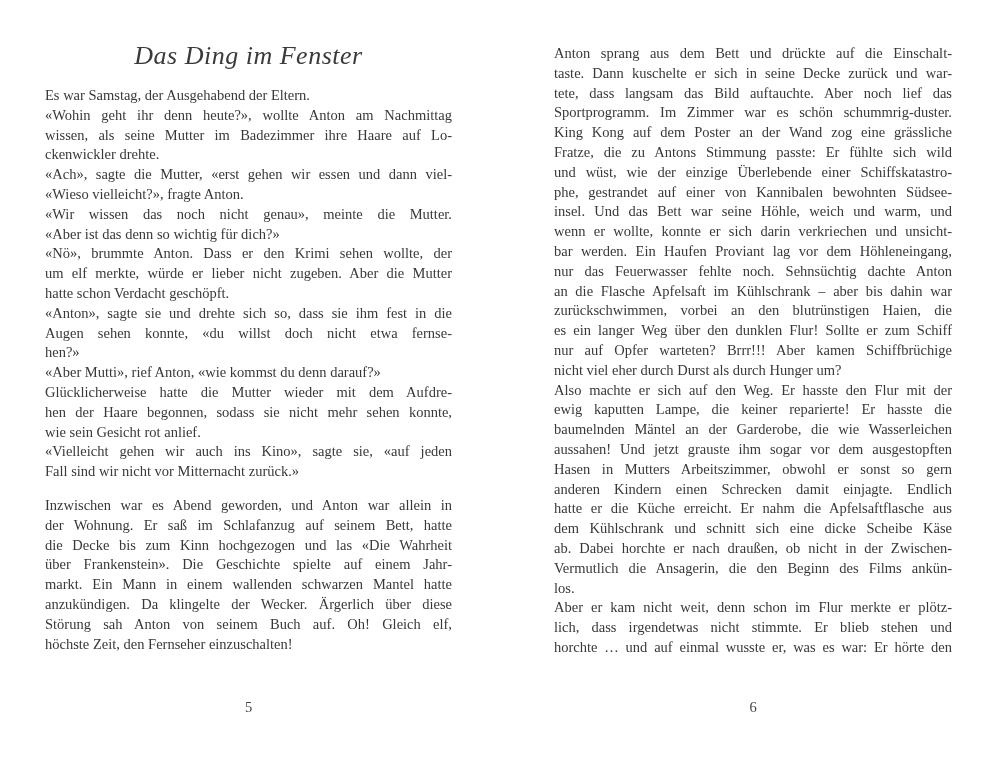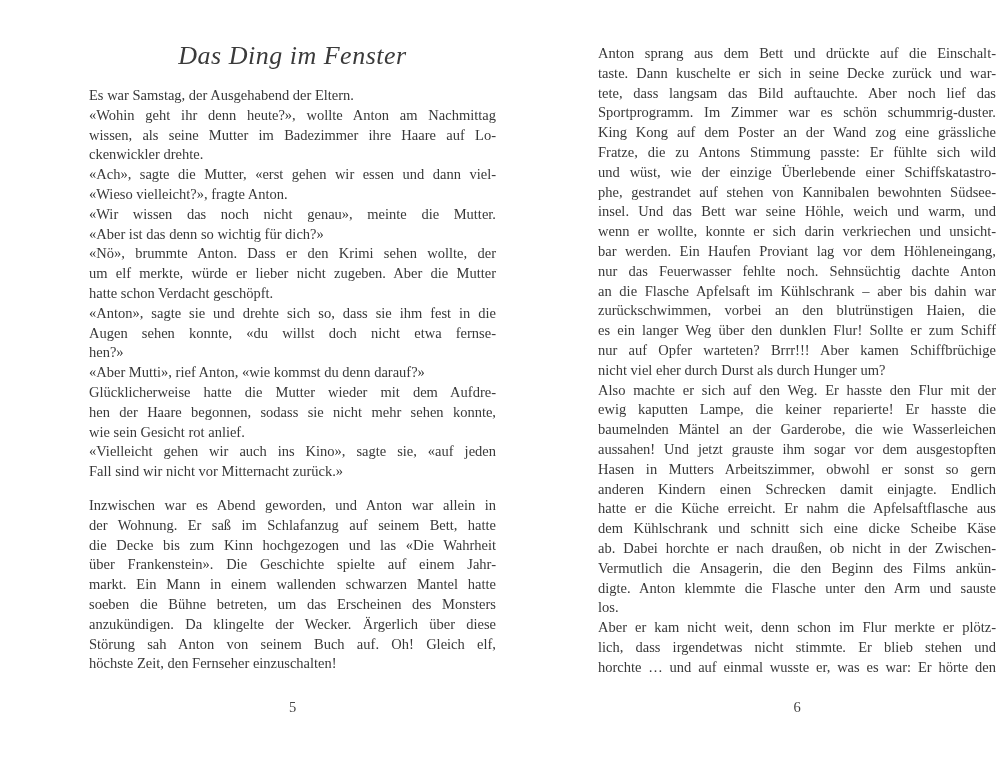--- a/index.html
+++ b/index.html
@@ -3,21 +3,21 @@
 <meta charset="utf-8">
 <style>
   * { margin: 0; padding: 0; box-sizing: border-box; }
   html, body { width: 1000px; height: 760px; background: #ffffff; }
   body {
     position: relative;
     font-family: "Liberation Serif", "DejaVu Serif", serif;
     color: #383838;
     overflow: hidden;
   }
-  .page { position: absolute; top: 0; height: 760px; margin-left: 44px; }
+  .page { position: absolute; top: 0; height: 760px; }
   .page.left  { left: 45px;  width: 407px; }
   .page.right { left: 554px; width: 398px; }
 
   .chapter-title {
     position: absolute;
     top: 41px; left: 0; right: 0;
     text-align: center;
     font-style: italic;
     font-weight: 400;
     font-size: 26px;
@@ -75,57 +75,55 @@
       <div class="line j">hen der Haare begonnen, sodass sie nicht mehr sehen konnte,</div>
       <div class="line">wie sein Gesicht rot anlief.</div>
       <div class="line j">«Vielleicht gehen wir auch ins Kino», sagte sie, «auf jeden</div>
       <div class="line">Fall sind wir nicht vor Mitternacht zurück.»</div>
       <div class="parabreak"></div>
       <div class="line j">Inzwischen war es Abend geworden, und Anton war allein in</div>
       <div class="line j">der Wohnung. Er saß im Schlafanzug auf seinem Bett, hatte</div>
       <div class="line j">die Decke bis zum Kinn hochgezogen und las «Die Wahrheit</div>
       <div class="line j">über Frankenstein». Die Geschichte spielte auf einem Jahr-</div>
       <div class="line j">markt. Ein Mann in einem wallenden schwarzen Mantel hatte</div>
-      <div class="line j">soeben die Bühne betreten, um das Erscheinen des Monsters</div>
       <div class="line j">anzukündigen. Da klingelte der Wecker. Ärgerlich über diese</div>
       <div class="line j">Störung sah Anton von seinem Buch auf. Oh! Gleich elf,</div>
       <div class="line">höchste Zeit, den Fernseher einzuschalten!</div>
     </div>
   <div class="pagenum">5</div>
 </section>
 
 <section class="page right">
   <div class="textcol">
       <div class="line j">Anton sprang aus dem Bett und drückte auf die Einschalt-</div>
       <div class="line j">taste. Dann kuschelte er sich in seine Decke zurück und war-</div>
       <div class="line j">tete, dass langsam das Bild auftauchte. Aber noch lief das</div>
       <div class="line j">Sportprogramm. Im Zimmer war es schön schummrig-duster.</div>
       <div class="line j">King Kong auf dem Poster an der Wand zog eine grässliche</div>
       <div class="line j">Fratze, die zu Antons Stimmung passte: Er fühlte sich wild</div>
       <div class="line j">und wüst, wie der einzige Überlebende einer Schiffskatastro-</div>
-      <div class="line j">phe, gestrandet auf stehen von Kannibalen bewohnten Südsee-</div>
+      <div class="line j">phe, gestrandet auf einer von Kannibalen bewohnten Südsee-</div>
       <div class="line j">insel. Und das Bett war seine Höhle, weich und warm, und</div>
       <div class="line j">wenn er wollte, konnte er sich darin verkriechen und unsicht-</div>
       <div class="line j">bar werden. Ein Haufen Proviant lag vor dem Höhleneingang,</div>
       <div class="line j">nur das Feuerwasser fehlte noch. Sehnsüchtig dachte Anton</div>
       <div class="line j">an die Flasche Apfelsaft im Kühlschrank – aber bis dahin war</div>
       <div class="line j">zurückschwimmen, vorbei an den blutrünstigen Haien, die</div>
       <div class="line j">es ein langer Weg über den dunklen Flur! Sollte er zum Schiff</div>
       <div class="line j">nur auf Opfer warteten? Brrr!!! Aber kamen Schiffbrüchige</div>
       <div class="line">nicht viel eher durch Durst als durch Hunger um?</div>
       <div class="line j">Also machte er sich auf den Weg. Er hasste den Flur mit der</div>
       <div class="line j">ewig kaputten Lampe, die keiner reparierte! Er hasste die</div>
       <div class="line j">baumelnden Mäntel an der Garderobe, die wie Wasserleichen</div>
       <div class="line j">aussahen! Und jetzt grauste ihm sogar vor dem ausgestopften</div>
       <div class="line j">Hasen in Mutters Arbeitszimmer, obwohl er sonst so gern</div>
       <div class="line j">anderen Kindern einen Schrecken damit einjagte. Endlich</div>
       <div class="line j">hatte er die Küche erreicht. Er nahm die Apfelsaftflasche aus</div>
       <div class="line j">dem Kühlschrank und schnitt sich eine dicke Scheibe Käse</div>
       <div class="line j">ab. Dabei horchte er nach draußen, ob nicht in der Zwischen-</div>
       <div class="line j">Vermutlich die Ansagerin, die den Beginn des Films ankün-</div>
-      <div class="line j">digte. Anton klemmte die Flasche unter den Arm und sauste</div>
       <div class="line">los.</div>
       <div class="line j">Aber er kam nicht weit, denn schon im Flur merkte er plötz-</div>
       <div class="line j">lich, dass irgendetwas nicht stimmte. Er blieb stehen und</div>
       <div class="line j">horchte … und auf einmal wusste er, was es war: Er hörte den</div>
     </div>
   <div class="pagenum">6</div>
 </section>
 
 </body></html>

